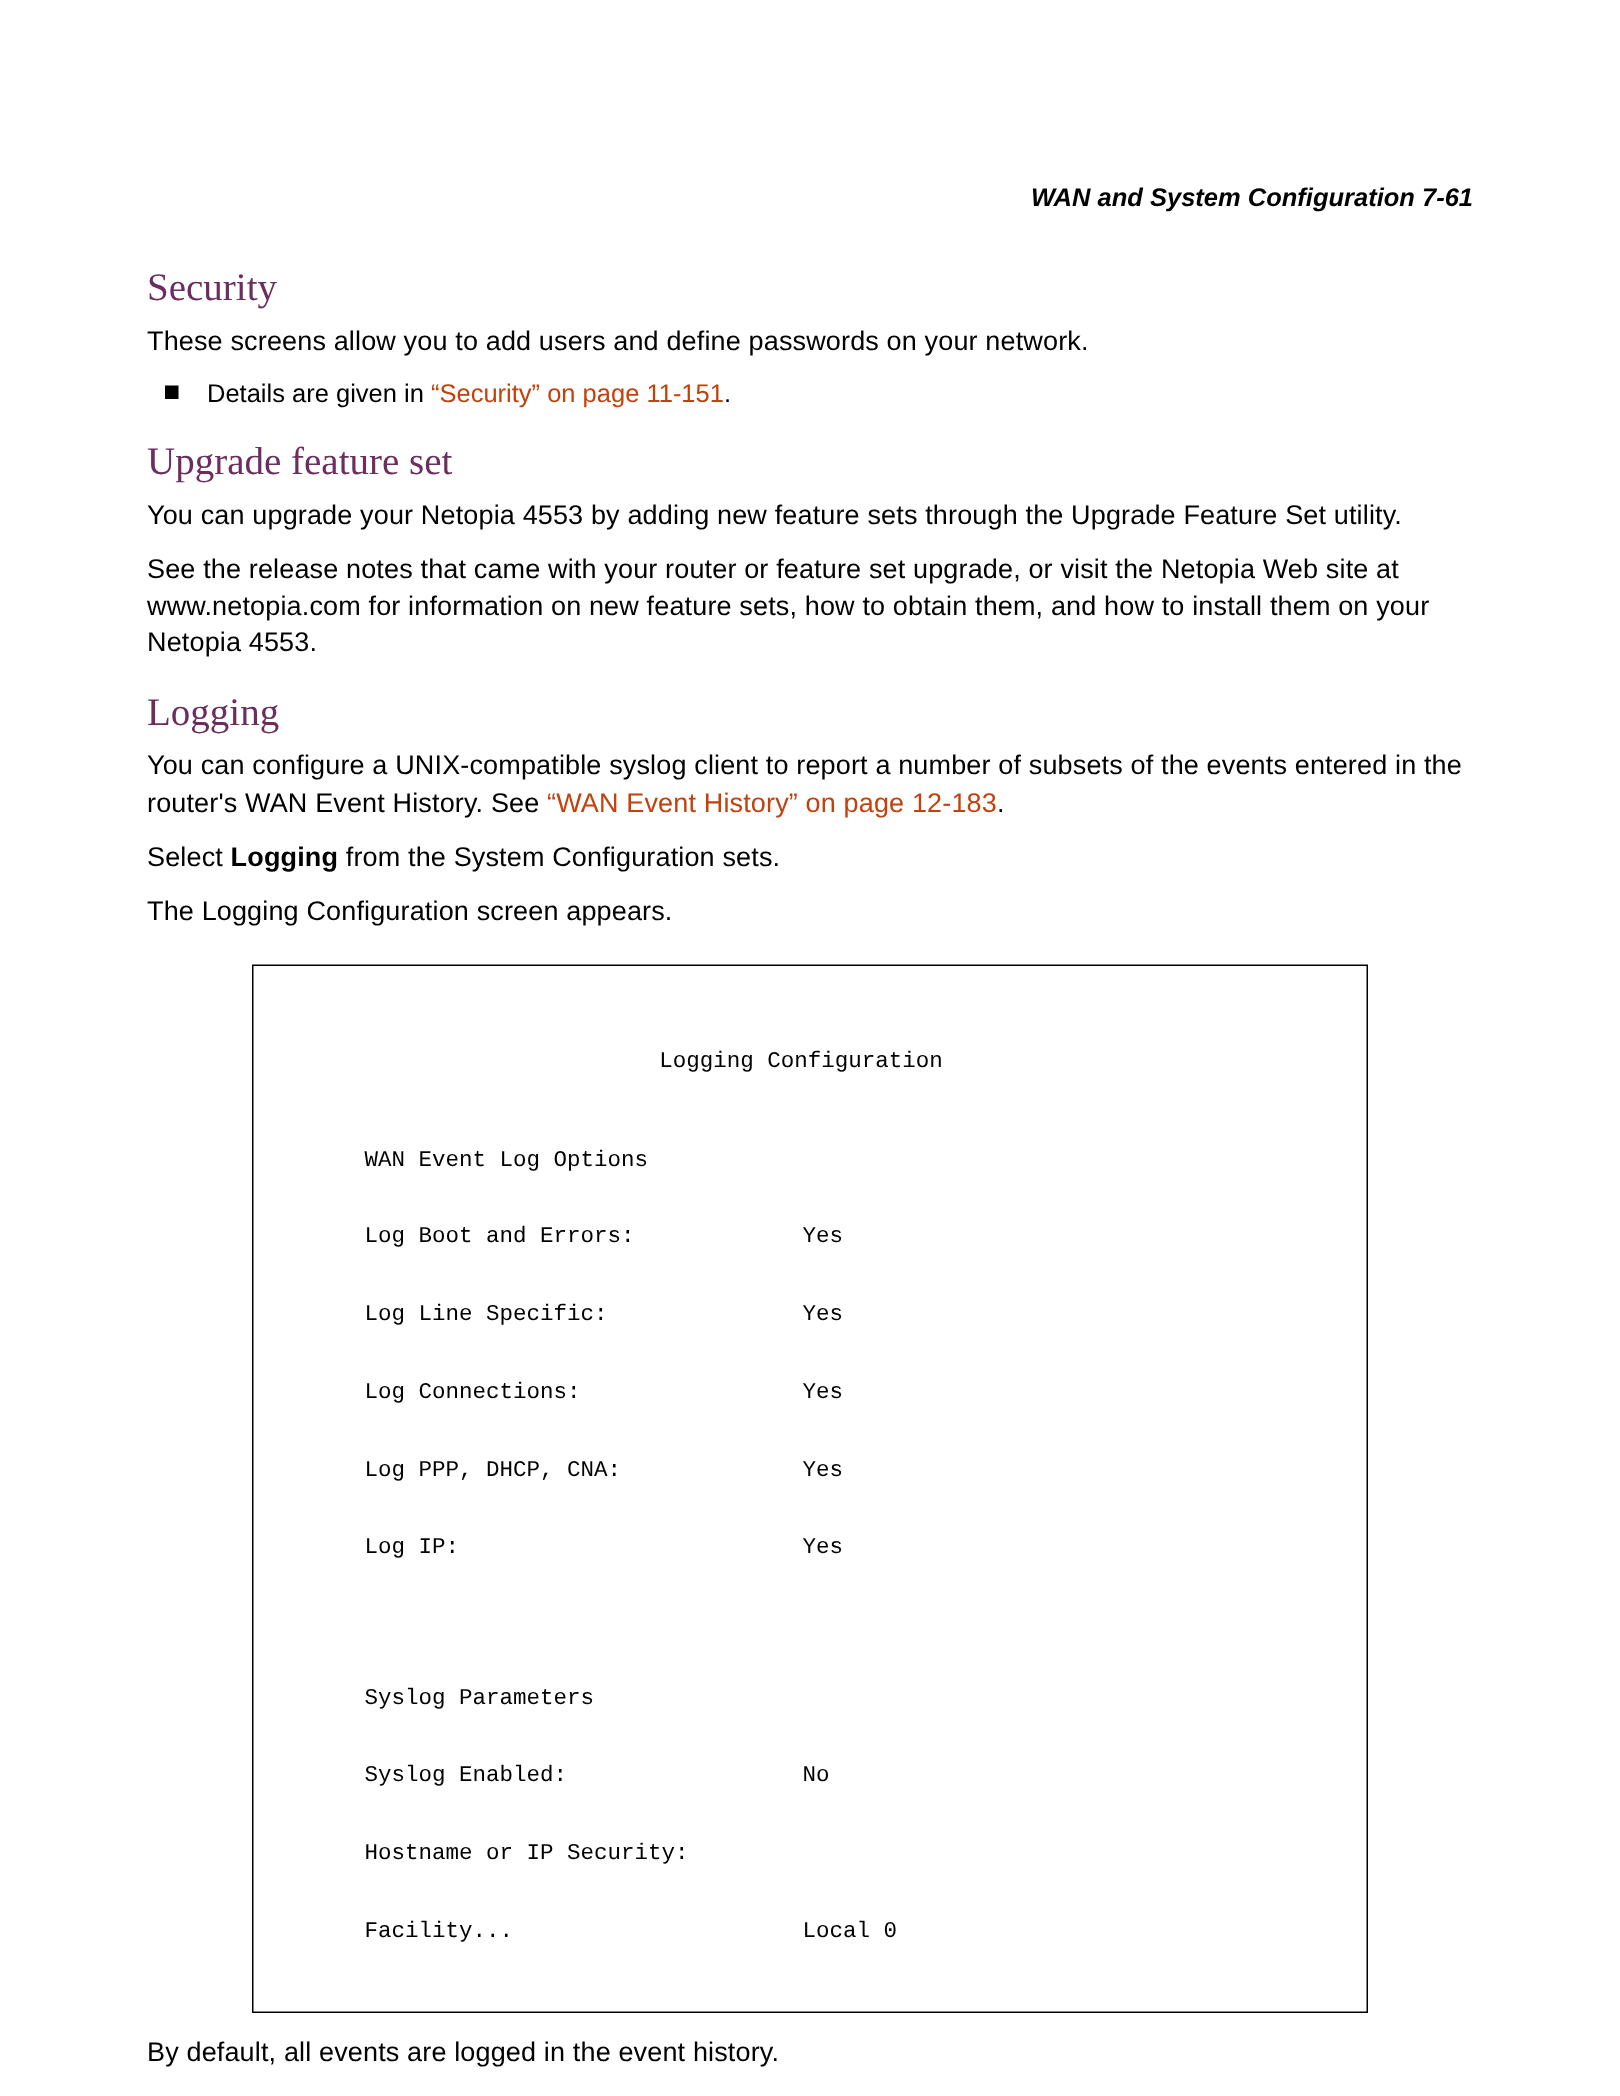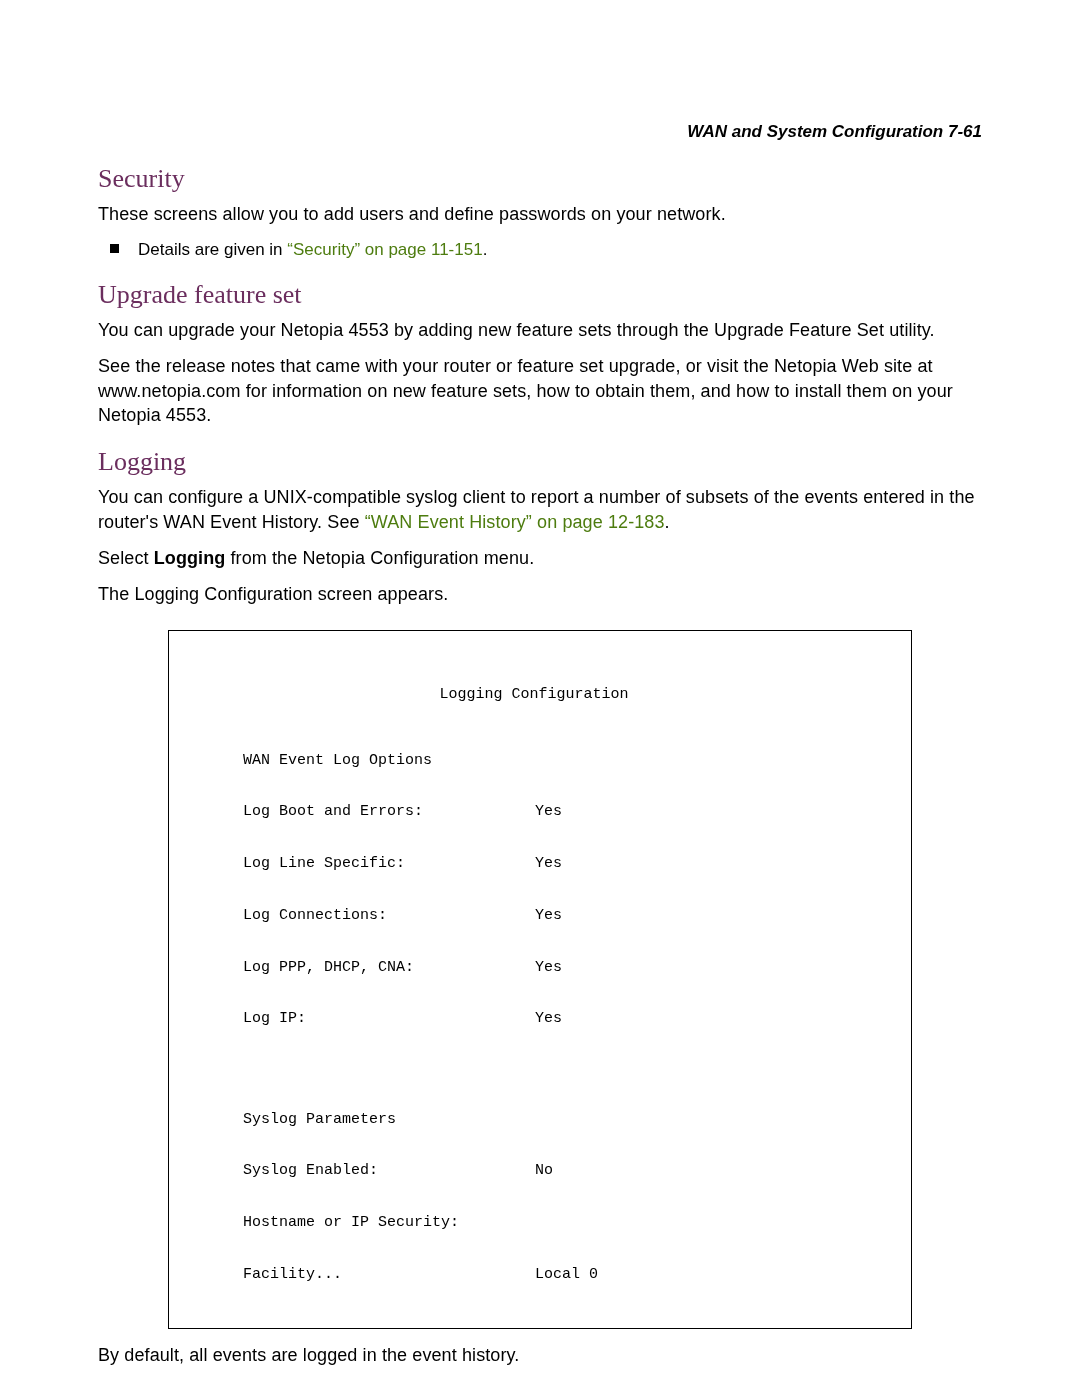--- a/index.html
+++ b/index.html
@@ -14,21 +14,21 @@
     min-height: 1397px;
     box-sizing: border-box;
     padding: 122px 98px 120px 98px;
     position: relative;
   }
   .running-header {
     text-align: right;
     font-style: italic;
     font-weight: bold;
     font-size: 17px;
-    margin-bottom: 22px;
+    margin-bottom: 35px;
     letter-spacing: 0px;
   }
   h2.section-title {
     font-family: Georgia, 'Times New Roman', serif;
     font-weight: 500;
     color: #6b2e5e; 
     font-size: 26px;
     margin: 0 0 8px 0;
     letter-spacing: 0px;
   }
@@ -53,21 +53,21 @@
   ul.square > li::before {
     content: "";
     position: absolute;
     left: 0;
     top: 6px;
     width: 9px;
     height: 9px;
     background: #000;
   }
   a.xref {
-    color: #4d7c0f;
+    color: #c2410c;
     text-decoration: none;
   }
   .bold { font-weight: bold; }
   .terminal {
     border: 1.5px solid #000;
     margin: 24px 70px 14px 70px;
     padding: 20px 42px 10px 30px;
     font-family: "Courier New", monospace;
     font-size: 15px;
     line-height: 1.15;
@@ -102,21 +102,21 @@
 
   <h2 class="section-title">Upgrade feature set</h2>
   <p class="body">You can upgrade your Netopia 4553 by adding new feature sets through the Upgrade Feature Set utility.</p>
   <p class="body">See the release notes that came with your router or feature set upgrade, or visit the Netopia Web site at www.netopia.com for information on new feature sets, how to obtain them, and how to install them on your Netopia 4553.</p>
 
   <h2 class="section-title" style="margin-top:20px;">Logging</h2>
   <p class="body">
     <span>You can configure a UNIX-compatible syslog client to report a number of subsets of the events entered in the router's WAN Event History. See </span><a class="xref" href="#">“WAN Event History” on page 12-183</a><span>.</span>
   </p>
   <p class="body">
-    <span>Select </span><span class="bold">Logging</span><span> from the Netopia Configuration menu.</span>
+    <span>Select </span><span class="bold">Logging</span><span> from the System Configuration sets.</span>
   </p>
   <p class="body">The Logging Configuration screen appears.</p>
 
   <div class="terminal">
     <div class="terminal-title">Logging Configuration</div>
     <div class="term-section">WAN Event Log Options</div>
     <div class="term-row"><div class="term-label">Log Boot and Errors:</div><div class="term-val">Yes</div></div>
     <div class="term-row"><div class="term-label">Log Line Specific:</div><div class="term-val">Yes</div></div>
     <div class="term-row"><div class="term-label">Log Connections:</div><div class="term-val">Yes</div></div>
     <div class="term-row"><div class="term-label">Log PPP, DHCP, CNA:</div><div class="term-val">Yes</div></div>

